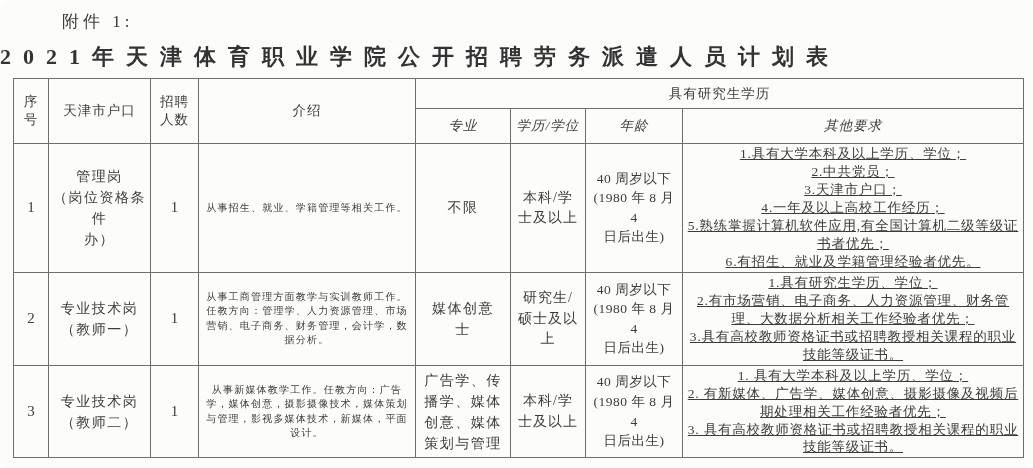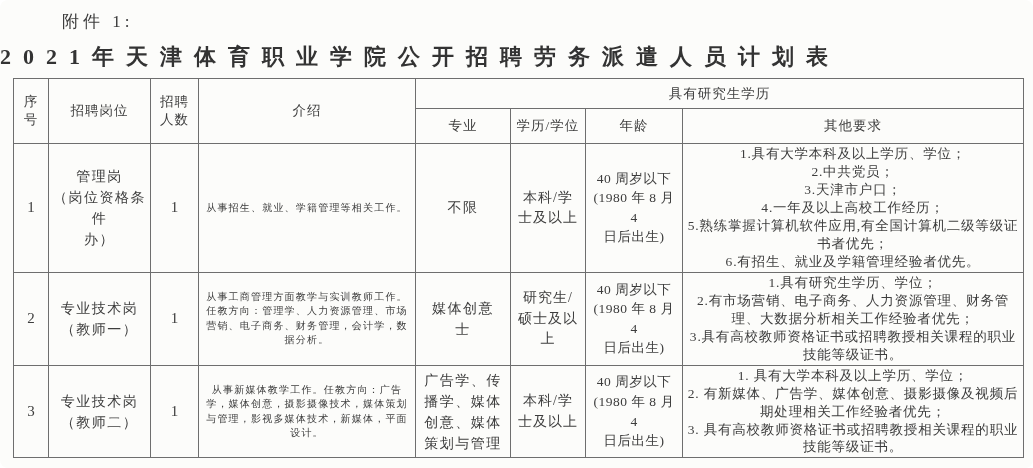--- a/index.html
+++ b/index.html
@@ -49,21 +49,21 @@
     border: 1px solid #6e6e6e;
     font-weight: normal;
     text-align: center;
     vertical-align: middle;
     white-space: pre-line;
     color: #3d3d3d;
     padding: 1px 3px;
     overflow: hidden;
   }
   tr.h1 { height: 30px; }
-  tr.h2 { height: 35px; }
+  tr.h2 { height: 35px; font-style: italic; }
   tr.r1 { height: 121px; }
   tr.r2 { height: 93px; }
   tr.r3 { height: 88px; }
   th.hd { font-size: 13.5px; letter-spacing: 1px; }
   td.c-seq { font-size: 15px; font-family: "Liberation Serif", "DejaVu Serif", serif; }
   td.c-pos { font-size: 14px; letter-spacing: 1.5px; line-height: 1.5; }
   td.c-cnt { font-size: 15px; }
   td.c-intro {
     text-align: left;
     font-size: 10px;
@@ -73,20 +73,21 @@
   }
   td.c-major { font-size: 14px; letter-spacing: 1.5px; line-height: 1.5; }
   td.c-edu { font-size: 14px; letter-spacing: 1px; line-height: 1.45; }
   td.c-age { font-size: 13.5px; letter-spacing: 0.5px; line-height: 1.45; }
   td.c-other {
     text-align: left;
     font-size: 13.5px;
     letter-spacing: 0.8px;
     line-height: 1.33;
     padding: 3px 8px;
+    text-decoration: underline;
   }
 </style>
 </head>
 <body>
 
 <div class="page">
   <div class="attachment">附件 1:</div>
   <div class="doc-title">2021年天津体育职业学院公开招聘劳务派遣人员计划表</div>
 
   <table class="plan">
@@ -96,21 +97,21 @@
       <col style="width:48px">
       <col style="width:217px">
       <col style="width:95px">
       <col style="width:75px">
       <col style="width:97px">
       <col style="width:341px">
     </colgroup>
     <thead>
       <tr class="h1">
         <th class="hd" rowspan="2">序号</th>
-        <th class="hd" rowspan="2">招聘岗位</th>
+        <th class="hd" rowspan="2">天津市户口</th>
         <th class="hd" rowspan="2">招聘
 人数</th>
         <th class="hd" rowspan="2">介绍</th>
         <th class="hd" colspan="4">具有研究生学历</th>
       </tr>
       <tr class="h2">
         <th class="hd">专业</th>
         <th class="hd">学历/学位</th>
         <th class="hd">年龄</th>
         <th class="hd">其他要求</th>

